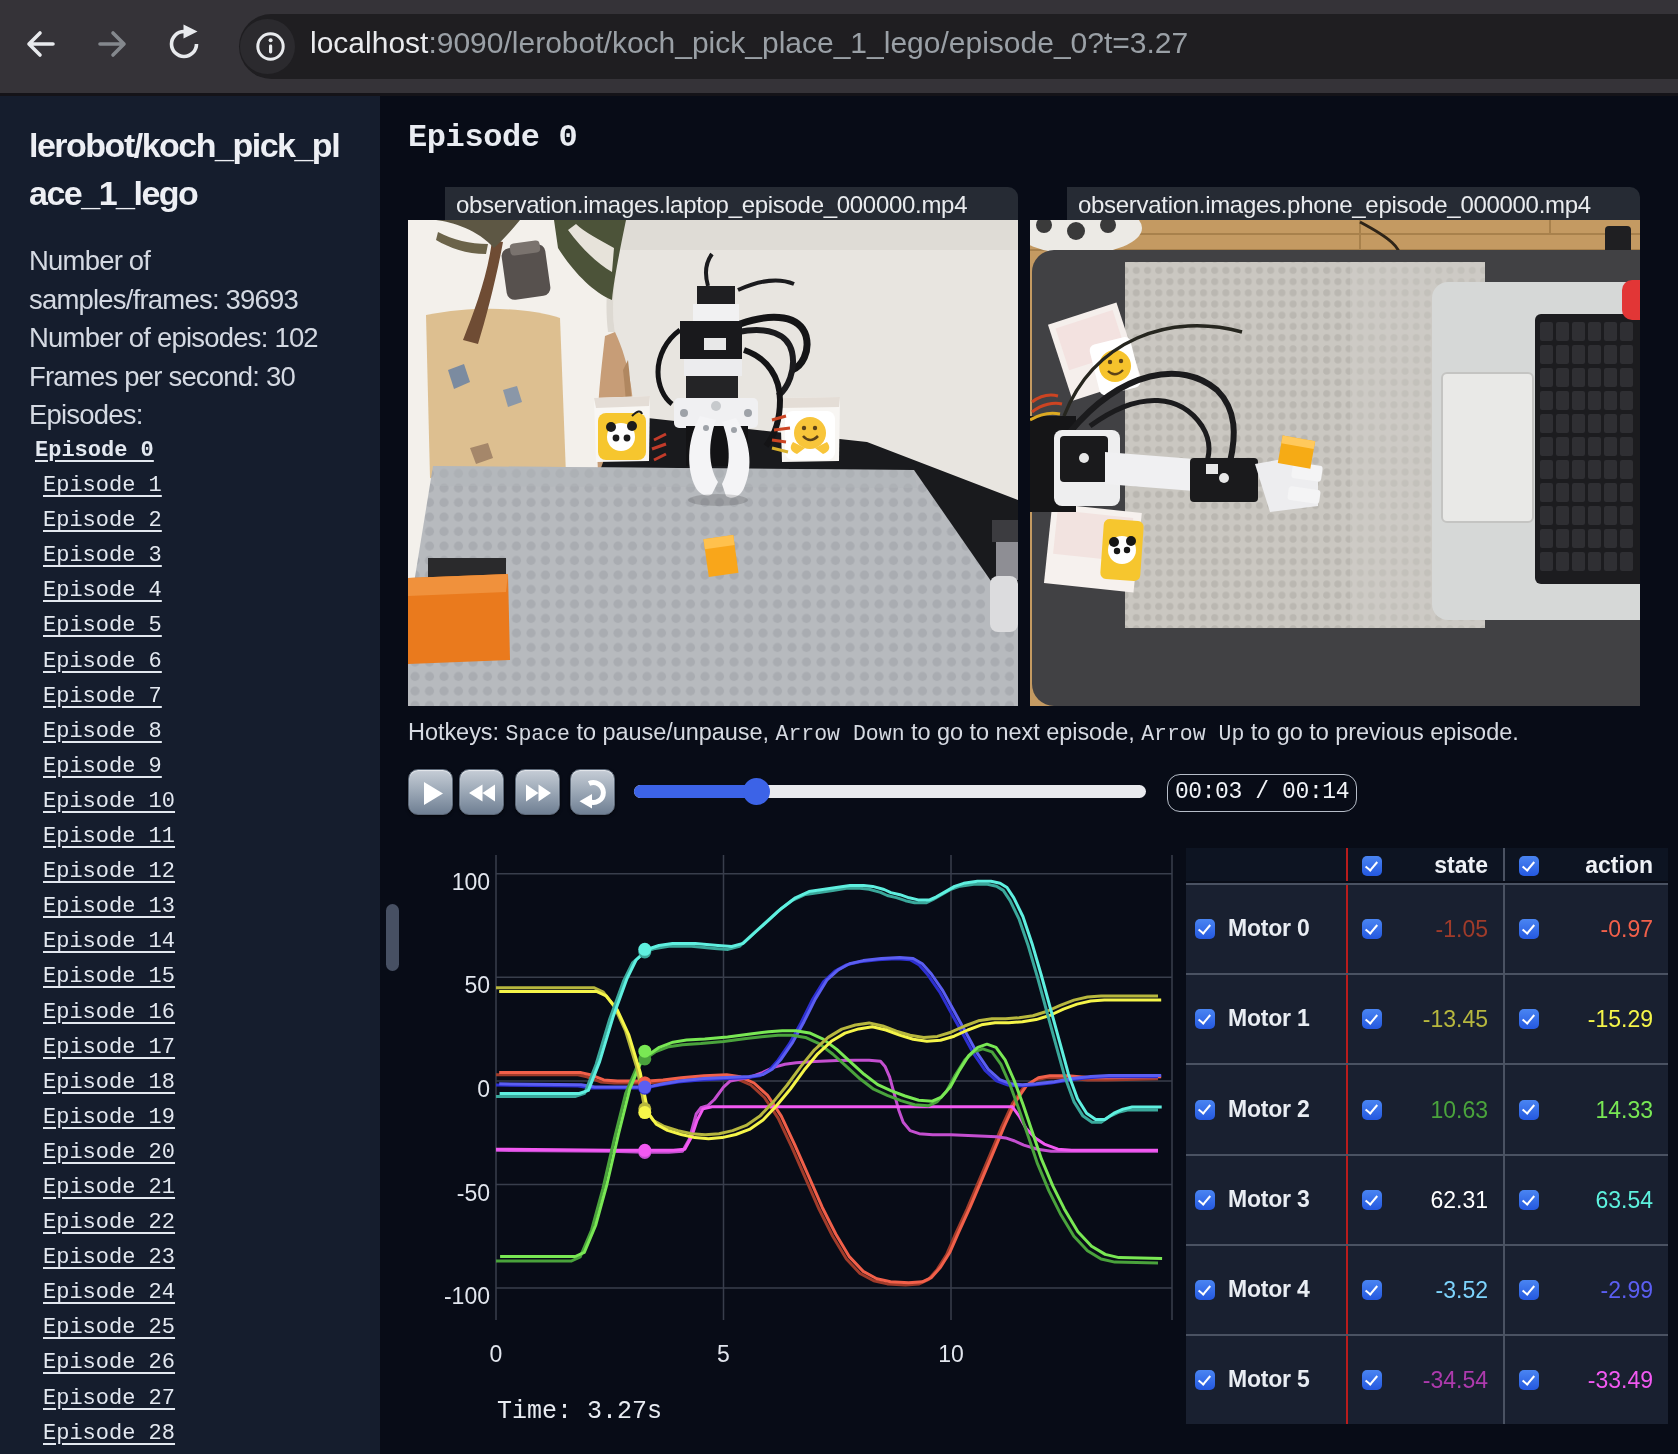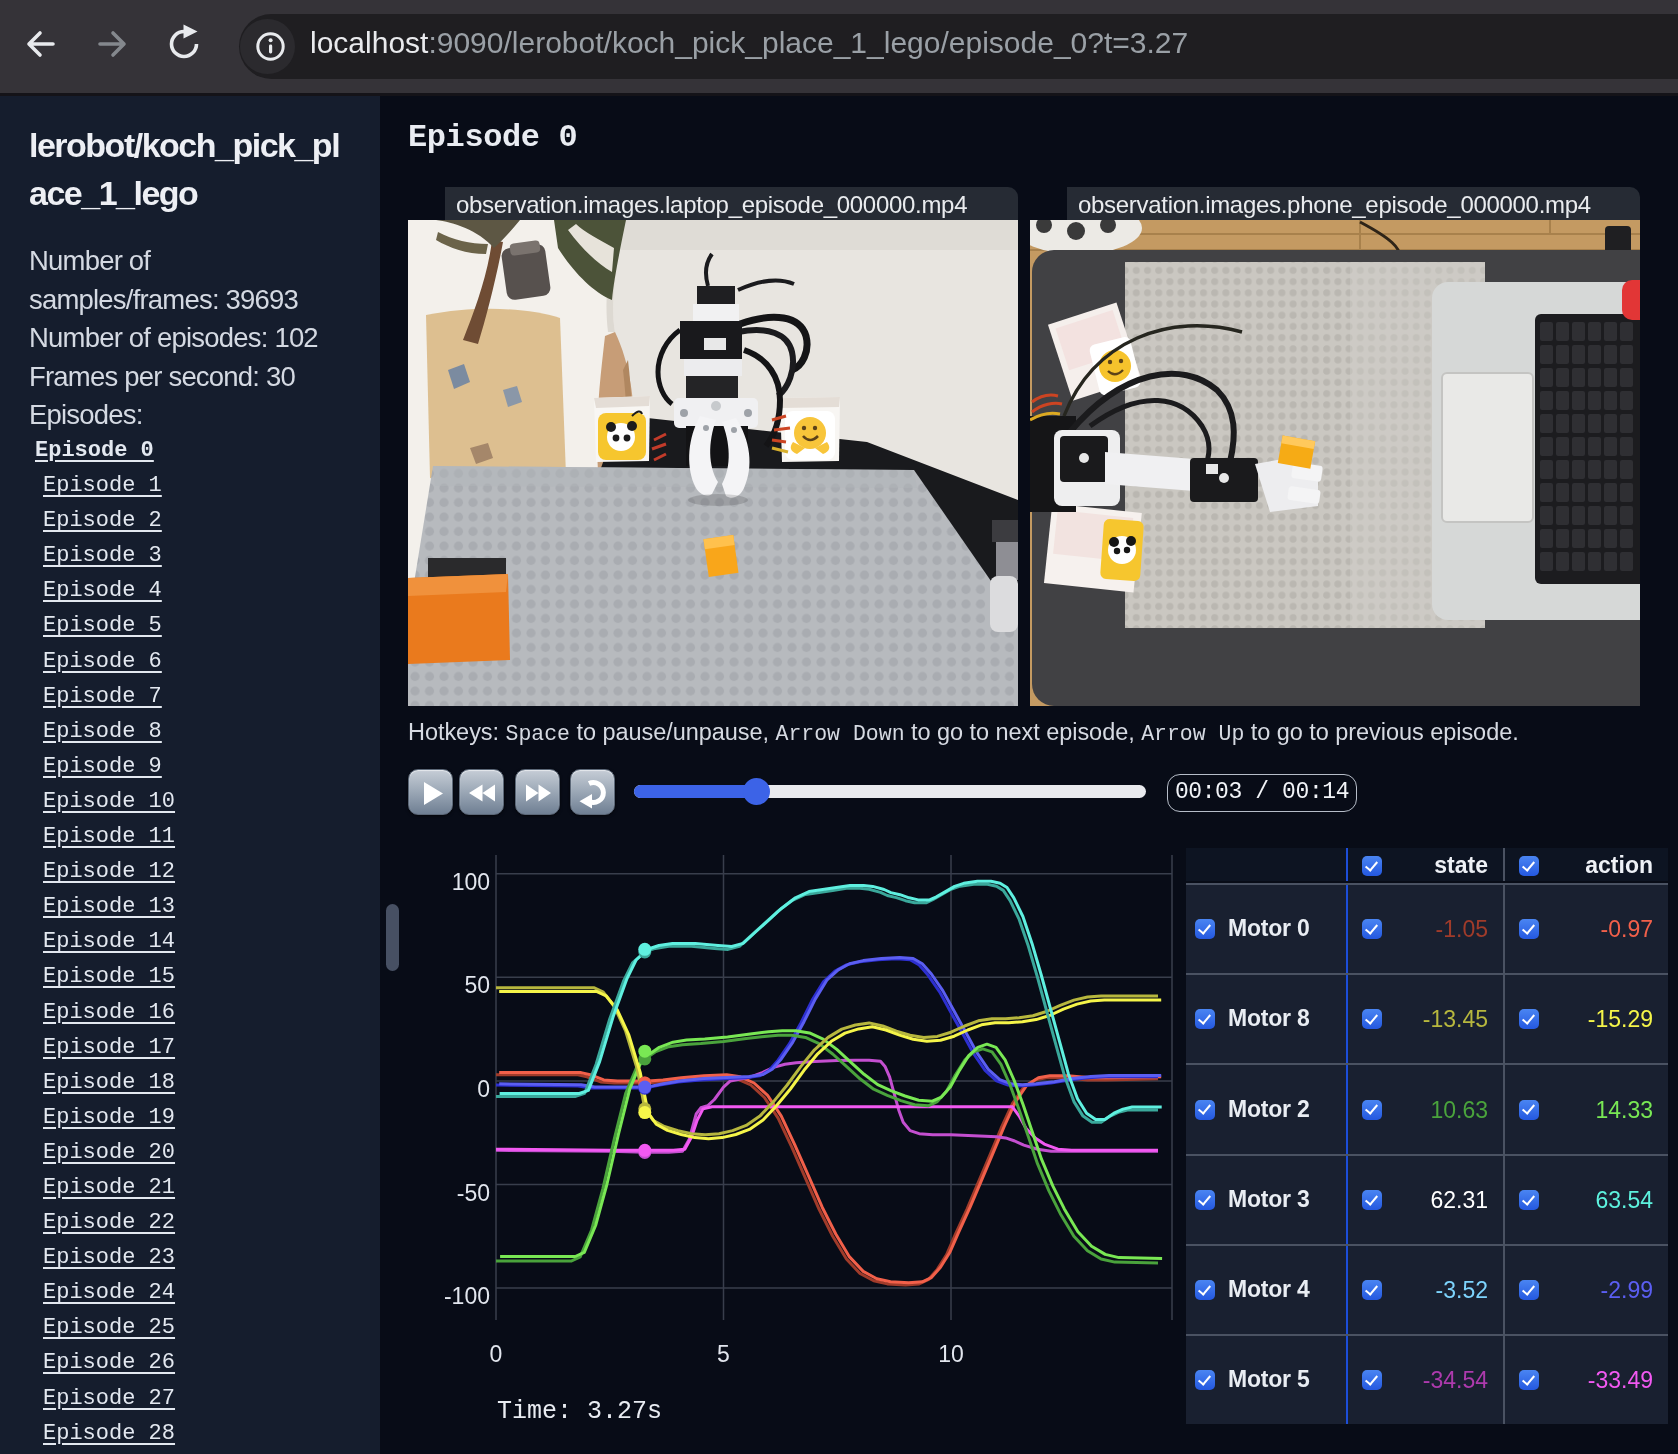--- a/index.html
+++ b/index.html
@@ -39,21 +39,21 @@
 #trackfill { position:absolute; left:634px; top:785px; width:122px; height:13px; border-radius:7px 0 0 7px; background:#3c63e7; }
 #thumb { position:absolute; left:743px; top:778px; width:27px; height:27px; border-radius:50%; background:#3c63e7; }
 #timebox { position:absolute; left:1167px; top:774px; width:190px; height:38px; border:1.5px solid #b6bdc8; border-radius:13px;
   font-family:"Liberation Mono", monospace; font-size:23px; letter-spacing:-0.4px; color:#f2f4f8; text-align:center; line-height:35px; white-space:nowrap; }
 #timelabel { position:absolute; left:497px; top:1397px; font-family:"Liberation Mono", monospace; font-size:25px; color:#e9ecf2; }
 #table { position:absolute; left:1186px; top:848px; width:482px; height:573px; }
 #table .thead { position:absolute; left:0; top:0; width:482px; height:33px; background:#0d1422; }
 #table .trow { position:absolute; left:0; width:482px; height:90.3px; background:#192030; border-top:2px solid #4a5262; }
 .tc { position:absolute; top:0; height:100%; }
 .tc1 { left:0; width:144px; }
-.tc2 { left:160px; width:157px; border-left:2px solid #1d4ed8; }
+.tc2 { left:160px; width:157px; border-left:2px solid #b91c1c; }
 .tc3 { left:317px; width:165px; border-left:2px solid #4a5262; }
 .cb { position:absolute; left:14px; top:50%; margin-top:-10px; width:20px; height:20px; border-radius:5px;
   background:linear-gradient(180deg,#4a85f2,#2458e0); }
 .cb::after { content:""; position:absolute; left:6.4px; top:2.8px; width:5px; height:10px;
   border-right:2.6px solid #fff; border-bottom:2.6px solid #fff; transform:rotate(40deg); }
 .cbr { left:9px; }
 .thead .hlabel { position:absolute; right:15px; top:0; font-size:23px; font-weight:700; color:#eef1f6; line-height:34px; }
 .mlabel { position:absolute; left:42px; top:50%; margin-top:-14px; font-size:23px; font-weight:700; color:#e9edf3; letter-spacing:-0.2px; }
 .val { position:absolute; right:15px; top:50%; margin-top:-13px; font-size:23px; }
 .thead .cb { margin-top:-8.5px; }
@@ -455,21 +455,21 @@
         <span class="val" style="color:#a03b2a">-1.05</span>
       </div>
   <div class="tc tc3">
         <span class="cb"></span>
         <span class="val" style="color:#f2604a">-0.97</span>
       </div>
 </div>
 <div class="trow" style="top:125.2px">
   <div class="tc tc1">
         <span class="cb cbr"></span>
-        <span class="mlabel">Motor 8</span>
+        <span class="mlabel">Motor 1</span>
       </div>
   <div class="tc tc2">
         <span class="cb"></span>
         <span class="val" style="color:#b7b73e">-13.45</span>
       </div>
   <div class="tc tc3">
         <span class="cb"></span>
         <span class="val" style="color:#f5f549">-15.29</span>
       </div>
 </div>

